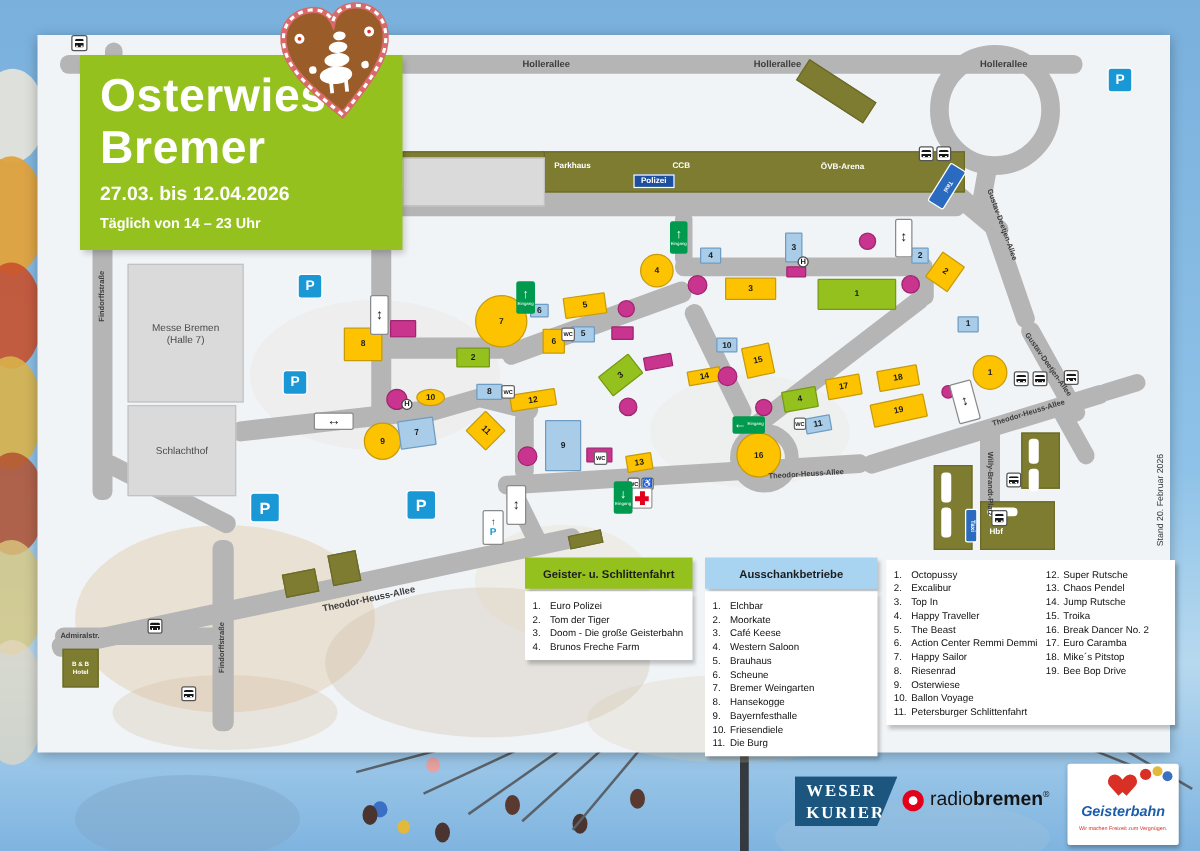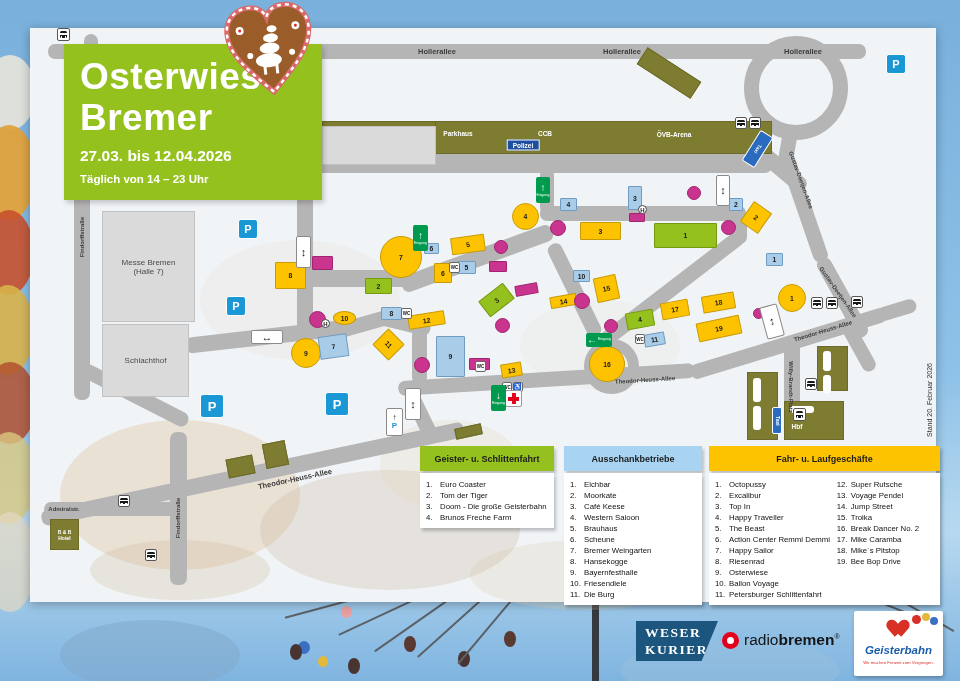--- a/index.html
+++ b/index.html
@@ -132,21 +132,21 @@
       <circle cx="26" cy="52" r="3" fill="#fff"></circle>
         <circle cx="68" cy="52" r="3" fill="#fff"></circle>
     </svg>
   </div>
 
   <div class="card" style="left:420px;top:446px;width:134px;">
     <div class="card-h ch-green">Geister- u. Schlittenfahrt</div>
     <div class="card-l" id="list-geister">
         <div class="li-row">
           <span class="li-n">1.</span>
-          <span>Euro Coaster</span>
+          <span>Euro Polizei</span>
         </div>
         <div class="li-row">
           <span class="li-n">2.</span>
           <span>Tom der Tiger</span>
         </div>
         <div class="li-row">
           <span class="li-n">3.</span>
           <span>Doom - Die große Geisterbahn</span>
         </div>
         <div class="li-row">
@@ -201,21 +201,20 @@
           <span>Friesendiele</span>
         </div>
         <div class="li-row">
           <span class="li-n">11.</span>
           <span>Die Burg</span>
         </div>
       </div>
   </div>
 
   <div class="card" style="left:709px;top:446px;width:231px;">
-    <div class="card-h ch-yellow">Fahr- u. Laufgeschäfte</div>
     <div class="card-l cols">
       <div id="list-fahr1" style="flex:1.25;">
           <div class="li-row">
             <span class="li-n">1.</span>
             <span>Octopussy</span>
           </div>
           <div class="li-row">
             <span class="li-n">2.</span>
             <span>Excalibur</span>
           </div>
@@ -256,37 +255,37 @@
             <span>Petersburger Schlittenfahrt</span>
           </div>
         </div>
       <div id="list-fahr2">
           <div class="li-row">
             <span class="li-n">12.</span>
             <span>Super Rutsche</span>
           </div>
           <div class="li-row">
             <span class="li-n">13.</span>
-            <span>Voyage Pendel</span>
+            <span>Chaos Pendel</span>
           </div>
           <div class="li-row">
             <span class="li-n">14.</span>
-            <span>Jump Street</span>
+            <span>Jump Rutsche</span>
           </div>
           <div class="li-row">
             <span class="li-n">15.</span>
             <span>Troika</span>
           </div>
           <div class="li-row">
             <span class="li-n">16.</span>
             <span>Break Dancer No. 2</span>
           </div>
           <div class="li-row">
             <span class="li-n">17.</span>
-            <span>Mike Caramba</span>
+            <span>Euro Caramba</span>
           </div>
           <div class="li-row">
             <span class="li-n">18.</span>
             <span>Mike´s Pitstop</span>
           </div>
           <div class="li-row">
             <span class="li-n">19.</span>
             <span>Bee Bop Drive</span>
           </div>
         </div>

